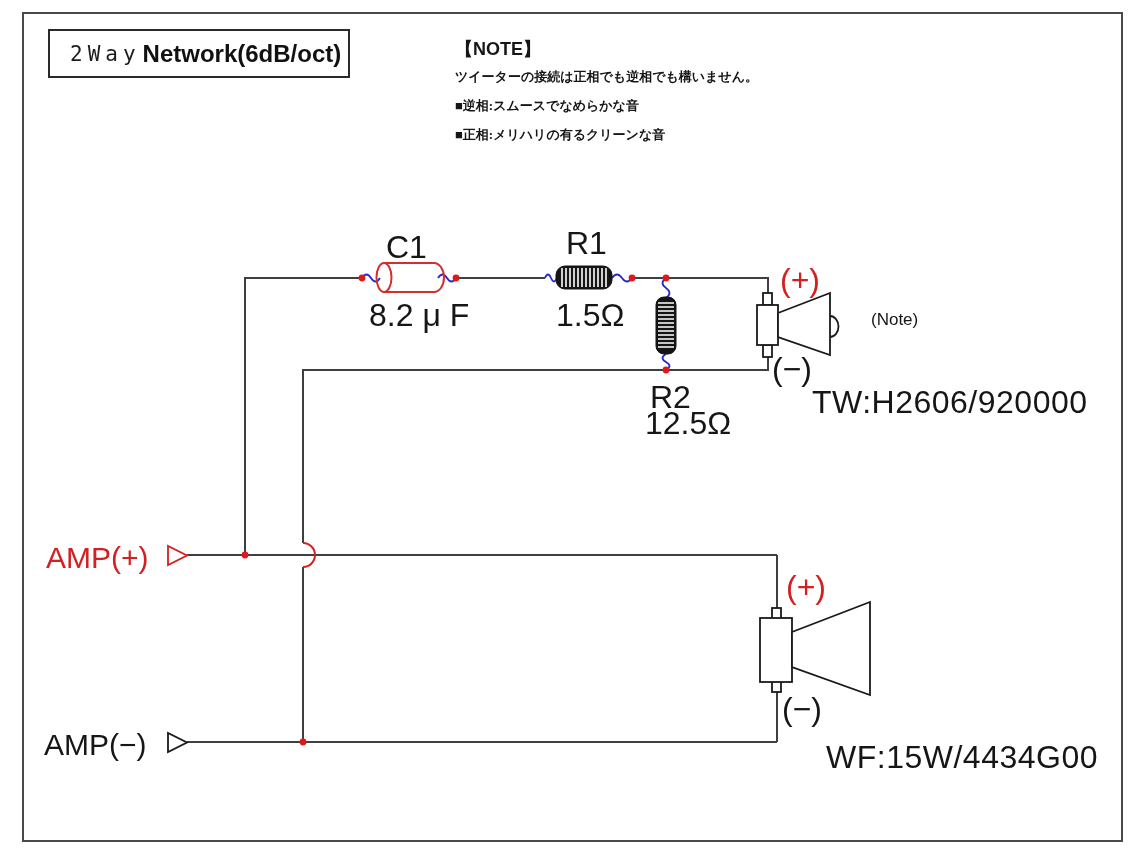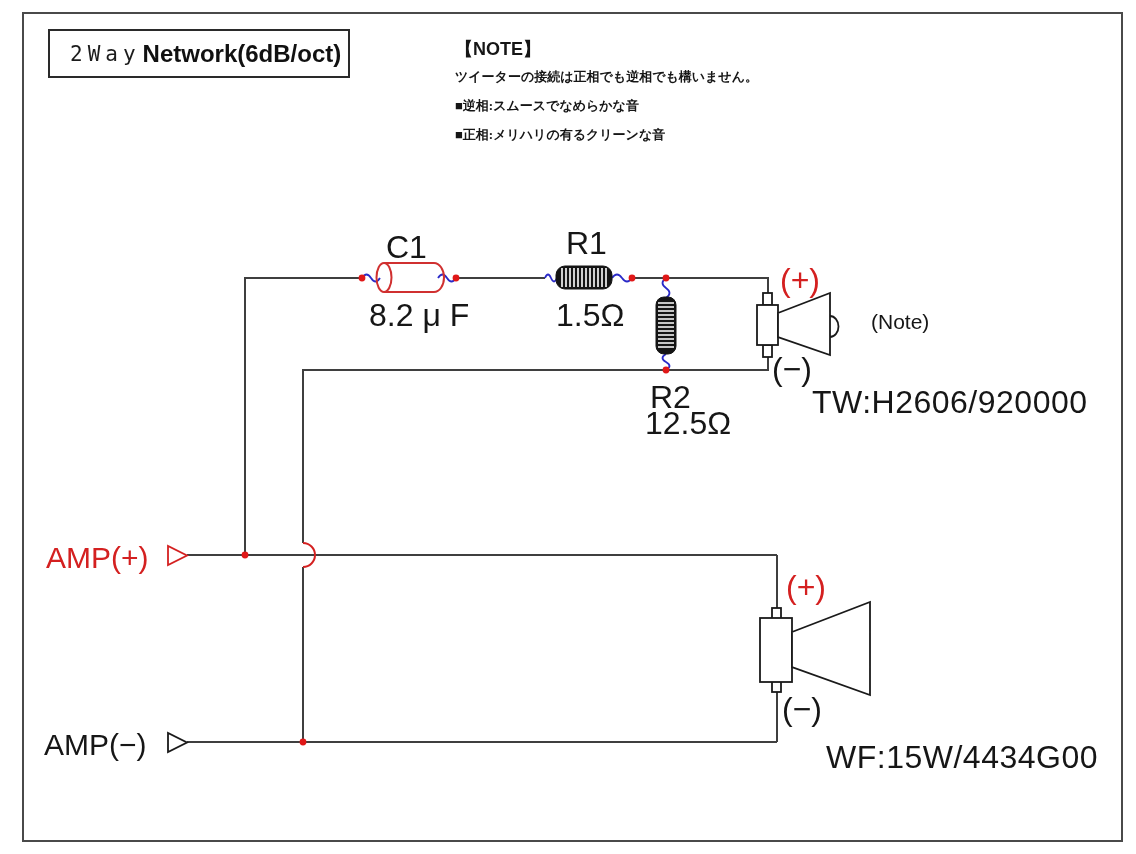--- a/index.html
+++ b/index.html
@@ -132,21 +132,21 @@
   <div class="lbl" style="left:369px;top:299px;">8.2 μ F</div>
 
   <div class="lbl" style="left:566px;top:227px;">R1</div>
   <div class="lbl" style="left:556px;top:299px;">1.5Ω</div>
 
   <div class="lbl" style="left:650px;top:381px;">R2</div>
   <div class="lbl" style="left:645px;top:407px;">12.5Ω</div>
 
   <div class="lbl red" style="left:780px;top:264px;">(+)</div>
   <div class="lbl" style="left:772px;top:353px;">(−)</div>
-  <div class="lbl" style="left:871px;top:311px;font-size:21px;">(Note)</div>
+  <div class="lbl" style="left:871px;top:311px;font-size:17px;">(Note)</div>
   <div class="lbl model" style="left:812px;top:386px;">TW:H2606/920000</div>
 
   <div class="lbl red" style="left:786px;top:571px;">(+)</div>
   <div class="lbl" style="left:782px;top:693px;">(−)</div>
   <div class="lbl model" style="left:826px;top:741px;">WF:15W/4434G00</div>
 
   <div class="lbl amp red" style="left:46px;top:542px;">AMP(+)</div>
   <div class="lbl amp" style="left:44px;top:729px;">AMP(−)</div>
 
 </div>

